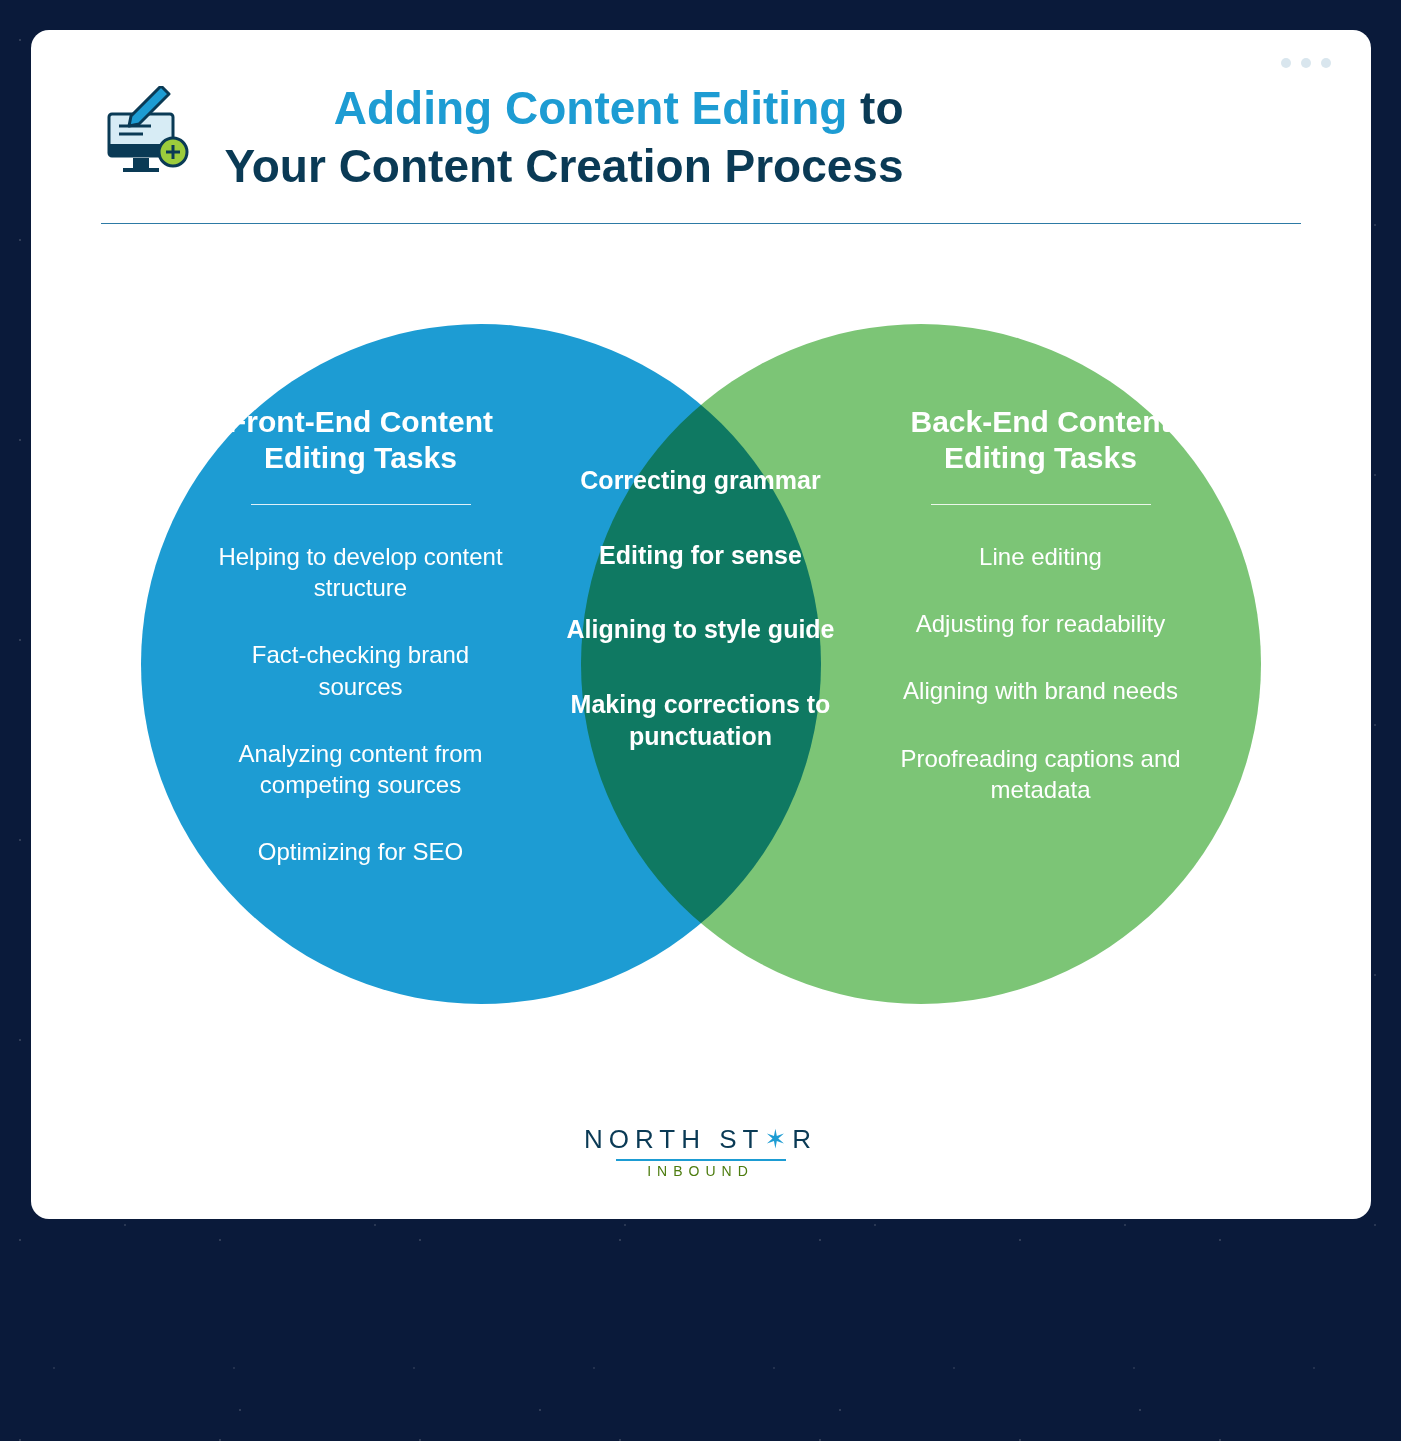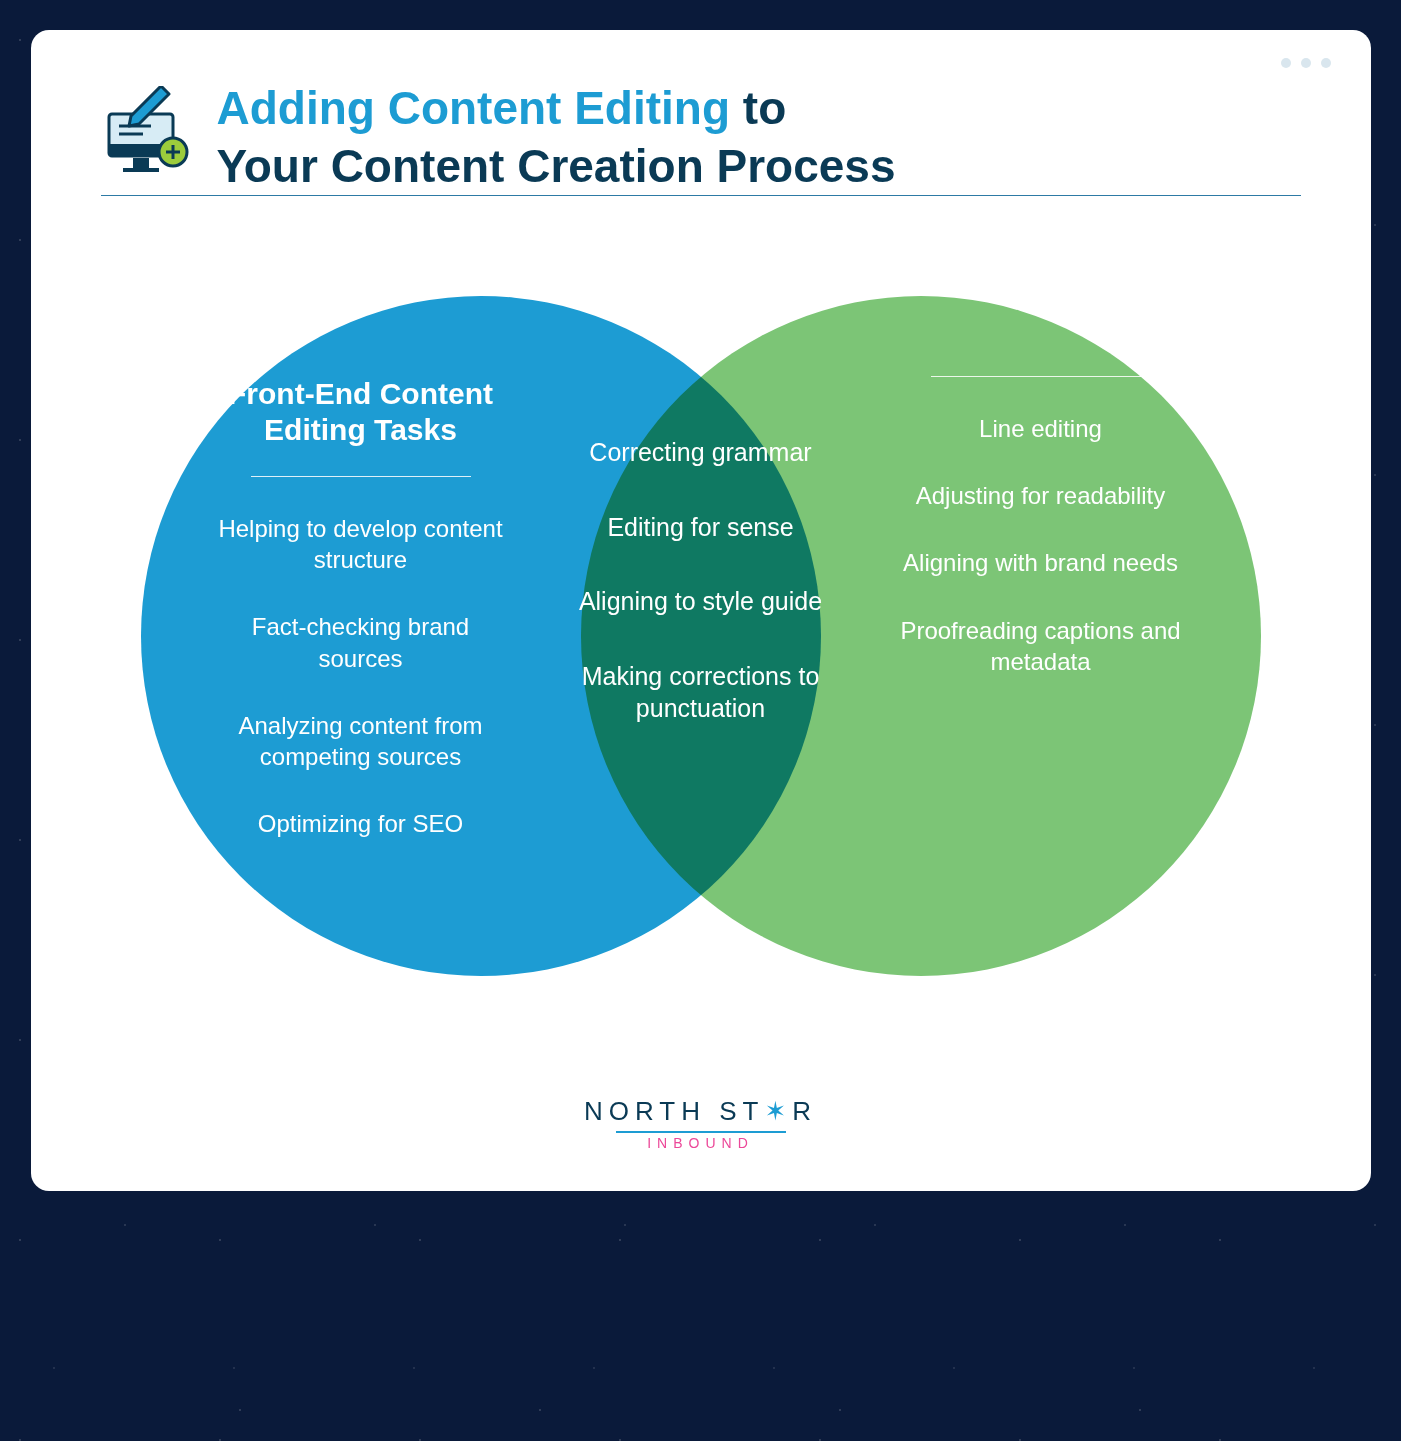--- a/index.html
+++ b/index.html
@@ -32,21 +32,23 @@
     gap: 10px;
   }
   .window-dots span {
     width: 10px; height: 10px;
     border-radius: 50%;
     background: #d9e6ee;
   }
   .header {
     display: flex;
     align-items: flex-start;
-    gap: 20px;
+    gap: 28px;
+    margin-bottom: 28px;
+    text-align: right;
   }
   .header-icon { flex: 0 0 auto; margin-top: 6px; }
   .title {
     font-size: 46px;
     font-weight: 700;
     line-height: 1.25;
     color: #0a3a55;
   }
   .title-accent { color: #1d9cd3; }
   .divider {
@@ -102,39 +104,39 @@
   .col ul, .col-mid ul { list-style: none; }
   .col li {
     font-size: 24px;
     font-weight: 400;
     line-height: 1.3;
     margin-bottom: 30px;
     margin-top: 36px;
   }
   .col-mid li {
     font-size: 25px;
-    font-weight: 400;
+    font-weight: 700;
     line-height: 1.3;
     margin-bottom: 42px;
   }
   .footer-logo {
     text-align: center;
     margin-top: 20px;
   }
   .logo-top {
     font-size: 26px;
     letter-spacing: 6px;
     font-weight: 500;
     color: #0a3a55;
   }
   .logo-top .star { color: #1d9cd3; }
   .logo-bottom {
     font-size: 14px;
     letter-spacing: 6px;
-    color: #ec4899;
+    color: #4d7c0f;
     margin-top: 2px;
   }
   .logo-line {
     width: 170px;
     height: 2px;
     background: #1d9cd3;
     margin: 4px auto 0 auto;
   }
 </style>
 </head>
@@ -189,20 +191,21 @@
     <div class="col-mid">
       <ul>
         <li>Correcting grammar</li>
         <li>Editing for sense</li>
         <li>Aligning to style guide</li>
         <li>Making corrections to punctuation</li>
       </ul>
     </div>
 
     <div class="col col-right">
+      <h3>Back-End Content Editing Tasks</h3>
       <div class="underline"></div>
       <ul>
         <li>Line editing</li>
         <li>Adjusting for readability</li>
         <li>Aligning with brand needs</li>
         <li>Proofreading captions and metadata</li>
       </ul>
     </div>
   </div>
 

